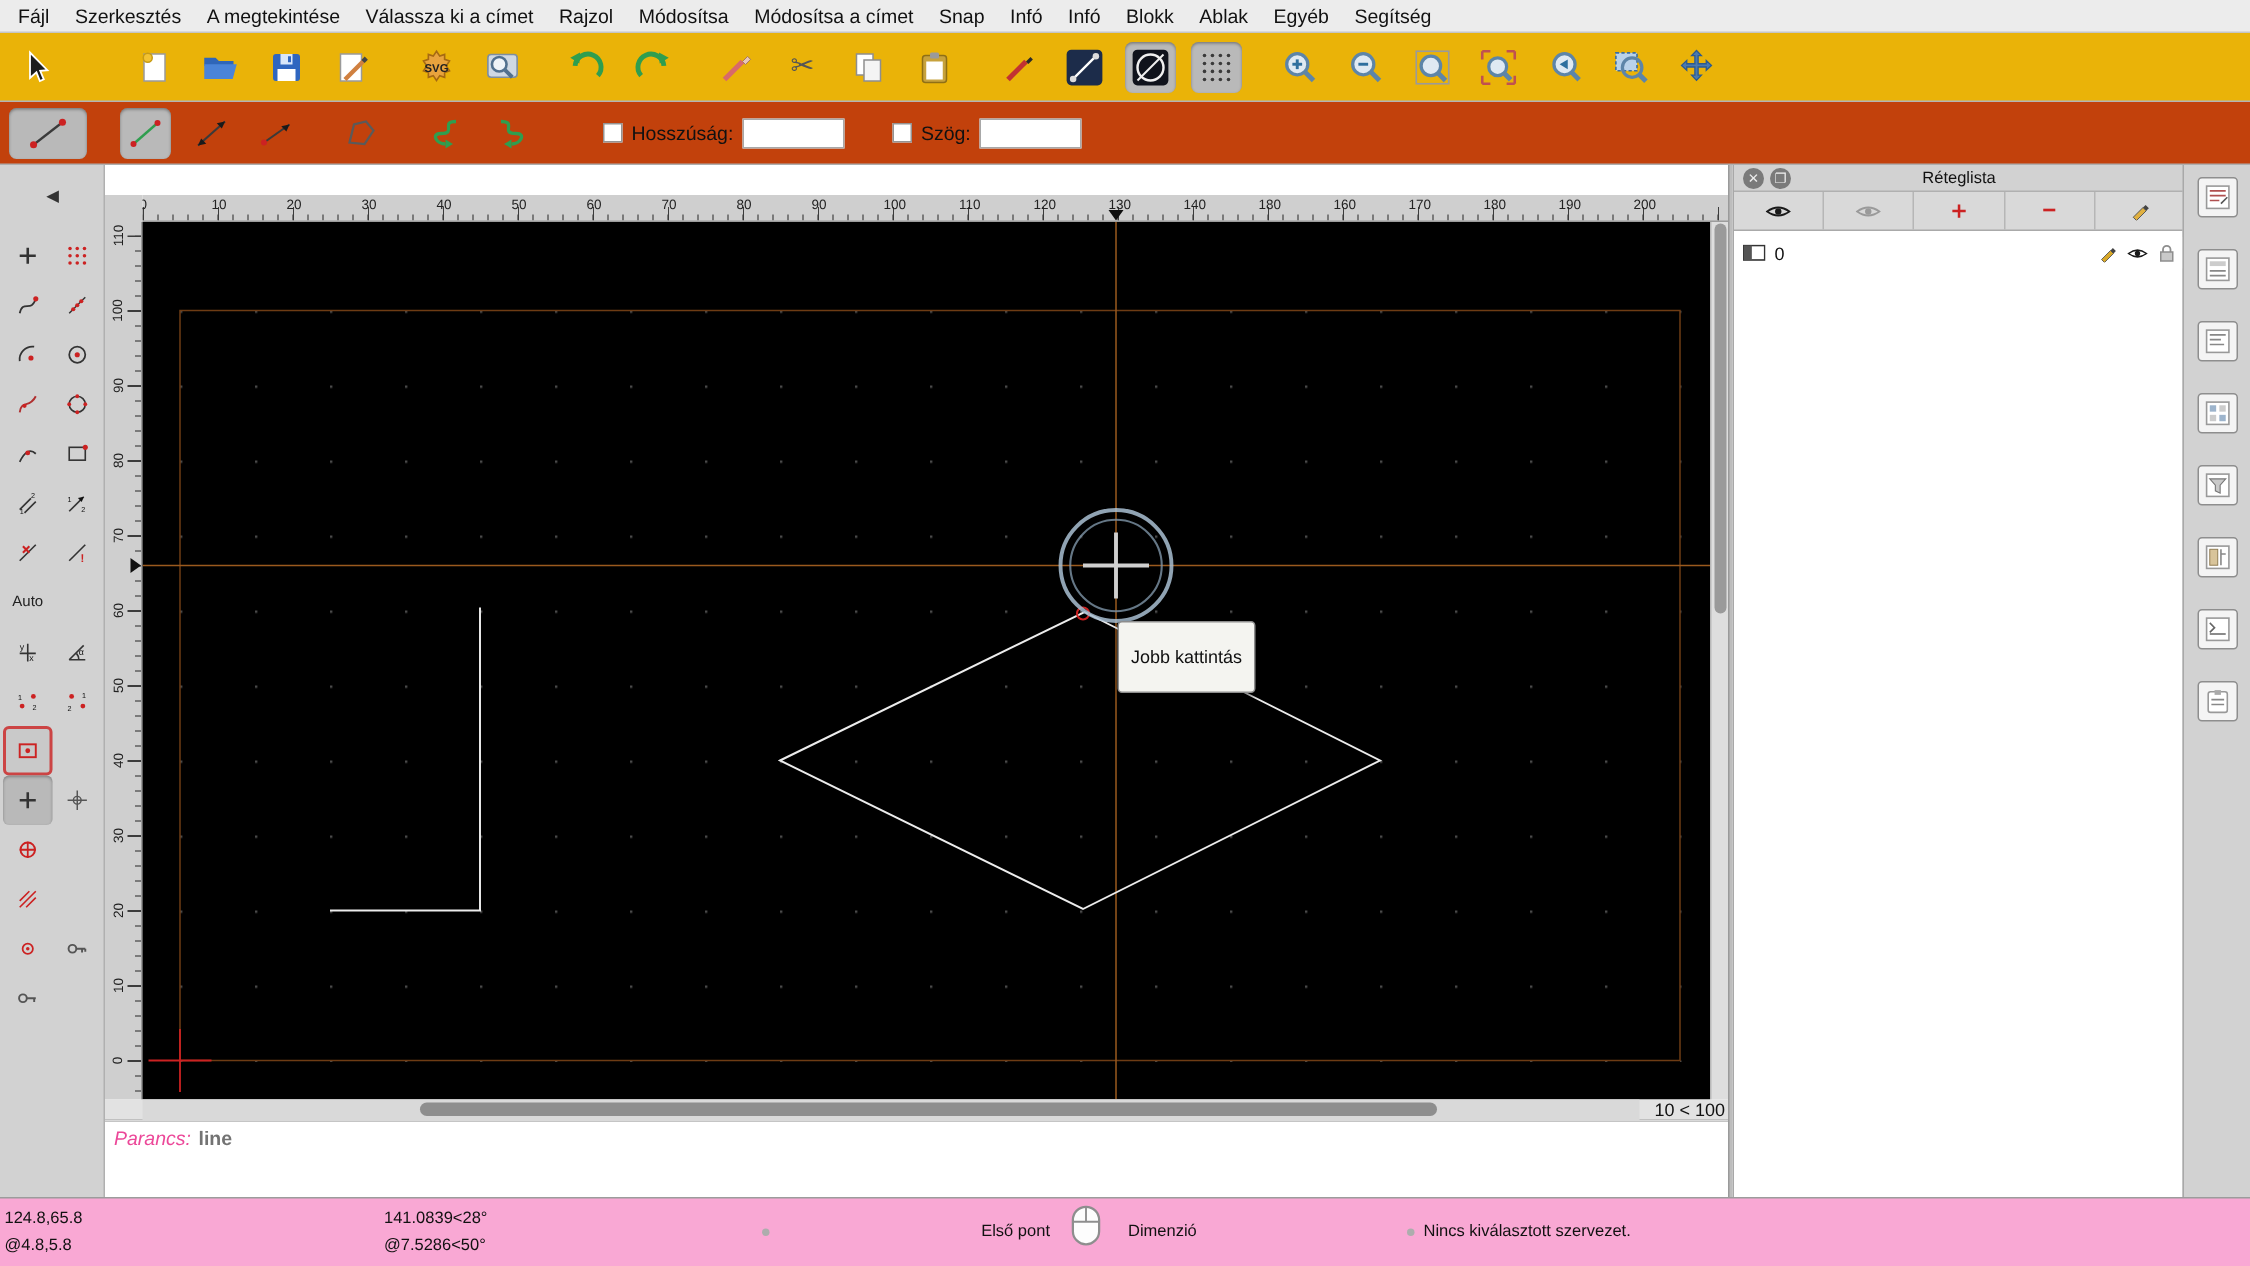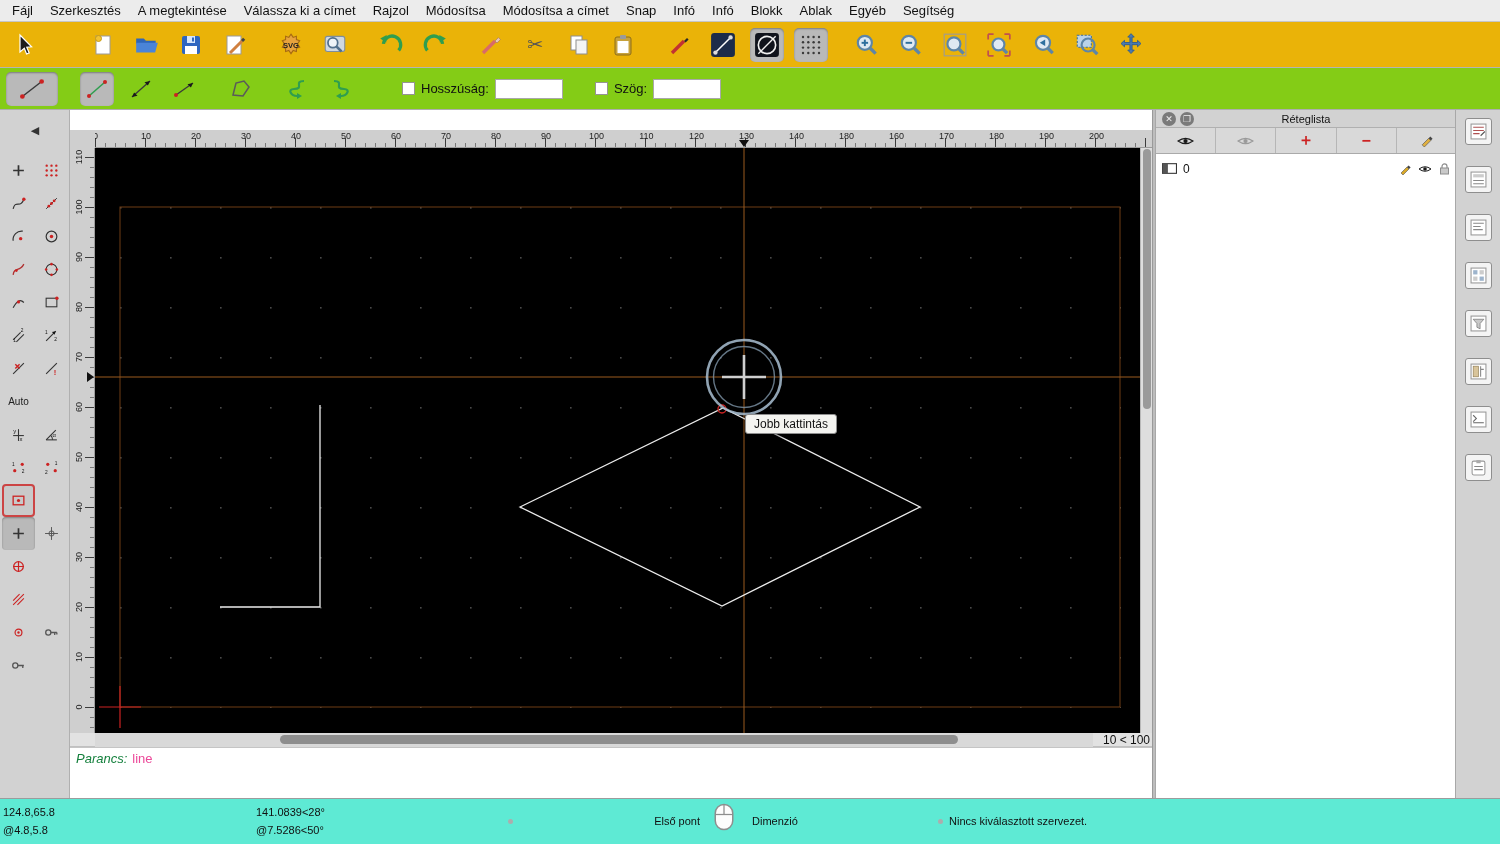--- a/index.html
+++ b/index.html
@@ -8,21 +8,21 @@
 
   
   #menubar { position:absolute; top:0; left:0; width:1500px; height:22px; background:#ececec;
              border-bottom:1px solid #c6c6c6; display:flex; align-items:center; gap:17px;
              padding:0 12px; font-size:13px; }
   .menu-item { white-space:nowrap; cursor:default; }
 
   
   #toolbar-main { position:absolute; top:22px; left:0; width:1500px; height:46px; background:#eab308;
                   border-bottom:1px solid #b4b4b4; display:flex; align-items:center; padding:0 8px; }
-  #toolbar-opts { position:absolute; top:68px; left:0; width:1500px; height:42px; background:#84cc16;
+  #toolbar-opts { position:absolute; top:68px; left:0; width:1500px; height:42px; background:#c2410c;
                   border-bottom:1px solid #aeaeae; display:flex; align-items:center; padding:0 6px; font-size:13px; }
   .tbtn { width:34px; height:34px; display:flex; align-items:center; justify-content:center;
           border-radius:5px; flex:0 0 auto; }
   .tbtn.pressed { background:#b9b9b9; box-shadow:inset 0 1px 2px rgba(0,0,0,.35); }
   .tgap { width:22px; flex:0 0 auto; }
   .tgap-s { width:10px; flex:0 0 auto; }
   .glyph { font-size:19px; color:#555; }
 
   .opt-input { width:68px; height:20px; border:1px solid #a8a8a8; background:#fff; margin-left:6px;
                font-size:12px; padding:0 3px; }
@@ -69,38 +69,38 @@
       background:repeating-linear-gradient(to bottom,#3c3c3c 0 1px,transparent 1px 50px); }
   .vrl { position:absolute; left:0; width:18px; height:20px; display:flex; align-items:center;
          justify-content:center; top:calc(549px - var(--i)*50px); }
   .vrl span { transform:rotate(-90deg); font-size:9px; color:#222; white-space:nowrap; }
   #v-marker { position:absolute; right:0; top:224px; width:0; height:0;
       border-top:5px solid transparent; border-bottom:5px solid transparent; border-left:7px solid #101010; }
 
   
   #canvas { position:absolute; top:38px; left:25px; width:1045px; height:585px; background:#000; }
   #tooltip { position:absolute; left:650px; top:266px; background:#f4f4f0; border:1px solid #8d8d8d;
-             border-radius:3px; padding:2px 8px; font-size:12px; color:#111; box-shadow:1px 2px 4px rgba(0,0,0,.5); }
+             border-radius:3px; padding:16px 8px; font-size:12px; color:#111; box-shadow:1px 2px 4px rgba(0,0,0,.5); }
 
   
   #v-scroll { position:absolute; top:38px; left:1070px; width:12px; height:585px; background:#dedede;
               border-left:1px solid #b8b8b8; }
   #v-thumb { position:absolute; top:1px; left:1.5px; width:8px; height:260px; background:#9a9a9a; border-radius:4px; }
   #hscroll-row { position:absolute; top:623px; left:0; width:1082px; height:14px; background:#e2e2e2;
                  border-bottom:1px solid #c0c0c0; }
   #h-track { position:absolute; left:25px; top:0; width:998px; height:14px; background:#d9d9d9; }
   #h-thumb { position:absolute; left:185px; top:2px; width:678px; height:9px; background:#8e8e8e; border-radius:5px; }
   #zoom-range { position:absolute; right:2px; top:0; font-size:12px; color:#111; line-height:14px; }
 
   
   #command-area { position:absolute; top:637px; left:0; width:1082px; height:51px; background:#fff;
                   border-top:1px solid #c5c5c5; }
   #command-history { padding:3px 6px; font-size:13px; }
-  #command-history .prompt { color:#15803d; font-style:italic; }
-  #command-history .cmd { color:#ec4899; margin-left:5px; }
+  #command-history .prompt { color:#ec4899; font-style:italic; }
+  #command-history .cmd { color:#737373; margin-left:5px;font-weight:bold; }
   #command-input { position:absolute; left:2px; right:2px; top:25px; height:22px; border:1px solid #8a8a8a;
                    background:#fff; font-size:13px; display:flex; align-items:center; padding:0 5px; }
   #cmd-kbd-btn { position:absolute; right:3px; top:3px; width:17px; height:14px; border:1px solid #8a8a8a;
                  background:#f2f2f2; display:flex; align-items:center; justify-content:center; }
 
   
   #right-divider { position:absolute; top:110px; left:1152px; width:3px; height:688px; background:#bdbdbd;
                    border-left:1px solid #9a9a9a; }
   #layer-panel { position:absolute; top:110px; left:1155px; width:300px; height:688px; background:#fff;
                  border-left:1px solid #a8a8a8; }
@@ -119,21 +119,21 @@
   #layer-row .spacer { flex:1; }
   #layer-row .ric { margin-left:7px; display:flex; align-items:center; }
 
   
   #dock-strip { position:absolute; top:110px; left:1455px; width:45px; height:688px; background:#d2d2d2;
                 border-left:1px solid #a8a8a8; }
   .dock-icon { position:absolute; left:9px; width:27px; height:27px; background:#f4f4f4;
                border:1px solid #8e8e8e; border-radius:3px; display:flex; align-items:center; justify-content:center; }
 
   
-  #statusbar { position:absolute; top:798px; left:0; width:1500px; height:46px; background:#5eead4;
+  #statusbar { position:absolute; top:798px; left:0; width:1500px; height:46px; background:#f9a8d4;
                border-top:1px solid #9c9c9c; font-size:11px; }
   .sb { position:absolute; white-space:nowrap; }
   .sb-dot { position:absolute; width:5px; height:5px; border-radius:50%; background:#adadad; }
 
   svg { display:block; }
 </style>
 </head>
 <body>
 
 <div id="menubar">

